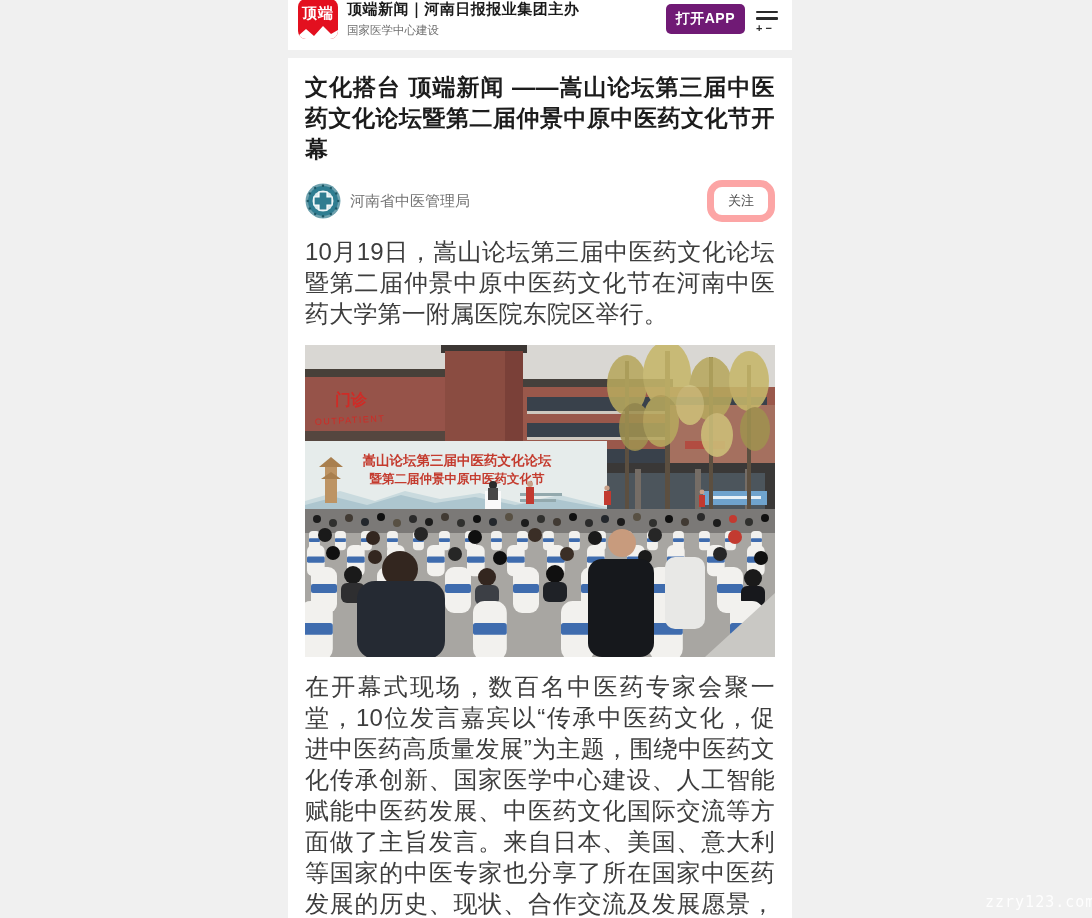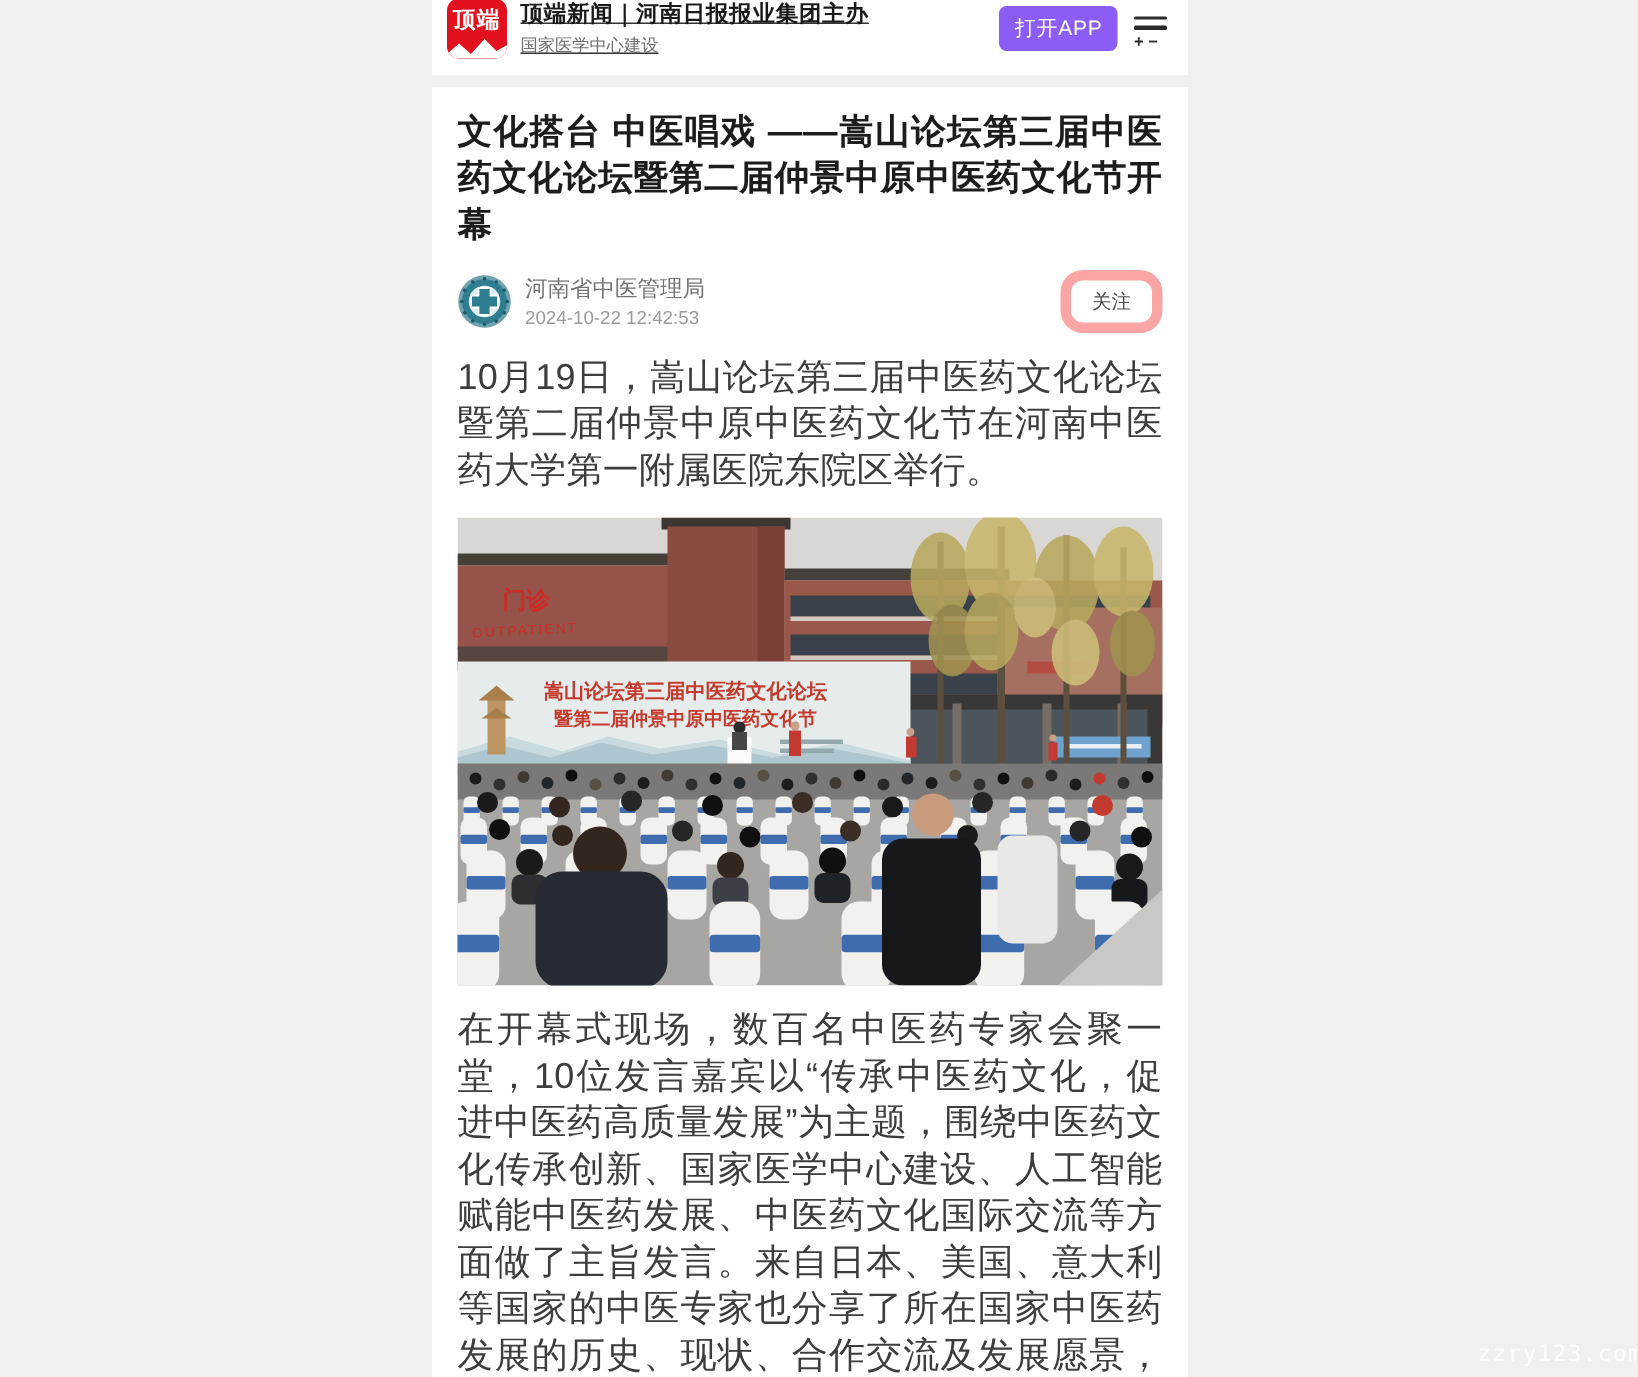--- a/index.html
+++ b/index.html
@@ -20,29 +20,29 @@
   .logo {
     width:40px; height:40px; border-radius:8px; background:#e3101f;
     position:relative; overflow:hidden; flex:0 0 auto; cursor:pointer;
   }
   .logo-text {
     display:block; color:#fff; font-weight:bold; font-size:15px;
     text-align:center; margin-top:5px; letter-spacing:1px;
     font-family:"Liberation Serif","DejaVu Serif",serif;
   }
   .logo-zigzag { position:absolute; left:0; bottom:0; width:40px; height:13px; display:block; }
-  .brand-block { flex:1 1 auto; min-width:0;text-decoration:underline; }
+  .brand-block { flex:1 1 auto; min-width:0; }
   .brand-title {
     font-family:"Liberation Serif","DejaVu Serif",serif;
     font-weight:bold; font-size:15px; color:#1a1a1a; letter-spacing:.5px;
     white-space:nowrap;
   }
   .brand-subtitle { font-size:11.5px; color:#6e6e6e; margin-top:4px; }
   .open-app-btn {
-    flex:0 0 auto; background:#8b5cf6; color:#fff; font-size:14px; font-weight:normal;
+    flex:0 0 auto; background:#701a75; color:#fff; font-size:14px; font-weight:bold;
     border:none; border-radius:5px; padding:6px 10px; cursor:pointer; letter-spacing:.5px;text-align:center;
   }
   .menu-icon { flex:0 0 auto; width:24px; cursor:pointer; margin-left:2px; }
   .menu-icon .bar { display:block; width:22px; height:2.5px; background:#2b2b2b; margin:4px 0; border-radius:1px; }
   .menu-icon .pm { display:block; font-size:11px; font-weight:bold; color:#2b2b2b; letter-spacing:3px; line-height:8px; }
 
   
   .article-card { background:#fff; margin-top:8px; padding:14px 17px 40px; min-height:880px; }
   .article-title {
     font-size:23px; line-height:31px; font-weight:bold; color:#1c1c1c;
@@ -88,21 +88,21 @@
     </div>
     <button class="open-app-btn">打开APP</button>
     <div class="menu-icon">
       <span class="bar"></span>
       <span class="bar"></span>
       <span class="pm">+−</span>
     </div>
   </div>
 
   <div class="article-card">
-    <h1 class="article-title">文化搭台 中医唱戏 ——嵩山论坛第三届中医药文化论坛暨第二届仲景中原中医药文化节开幕</h1>
+    <h1 class="article-title">文化搭台 顶端新闻 ——嵩山论坛第三届中医药文化论坛暨第二届仲景中原中医药文化节开幕</h1>
 
     <div class="author-row">
       <svg class="avatar" viewBox="0 0 36 36">
         <circle cx="18" cy="18" r="17.5" fill="#6fa2af"></circle>
         <circle cx="18" cy="18" r="15" fill="#2f7d91"></circle>
         <circle cx="18" cy="18" r="10.5" fill="#dcebee"></circle>
         <path d="M14 9h8v5h5v8h-5v5h-8v-5H9v-8h5z" fill="#2f7d91" stroke="#ffffff" stroke-width="1.2"></path>
         <g fill="#1d5866">
           <circle cx="18" cy="2.8" r="1.2"></circle>
             <circle cx="25.8" cy="5" r="1.2"></circle>
@@ -113,21 +113,20 @@
           <circle cx="18" cy="33.2" r="1.2"></circle>
             <circle cx="10.2" cy="31" r="1.2"></circle>
             <circle cx="4.8" cy="25.5" r="1.2"></circle>
           <circle cx="2.8" cy="18" r="1.2"></circle>
             <circle cx="4.8" cy="10.5" r="1.2"></circle>
             <circle cx="10.2" cy="5" r="1.2"></circle>
         </g>
       </svg>
       <div class="author-meta">
         <div class="author-name">河南省中医管理局</div>
-        <div class="publish-time">2024-10-22 12:42:53</div>
       </div>
       <button class="follow-btn">关注</button>
     </div>
 
     <p class="body-paragraph">10月19日，嵩山论坛第三届中医药文化论坛暨第二届仲景中原中医药文化节在河南中医药大学第一附属医院东院区举行。</p>
 
     <svg class="article-photo" viewBox="0 0 470 312" preserveAspectRatio="none">
       <defs>
         <g id="ch">
           <rect width="26" height="46" rx="9" fill="#f2f1ee"></rect>

